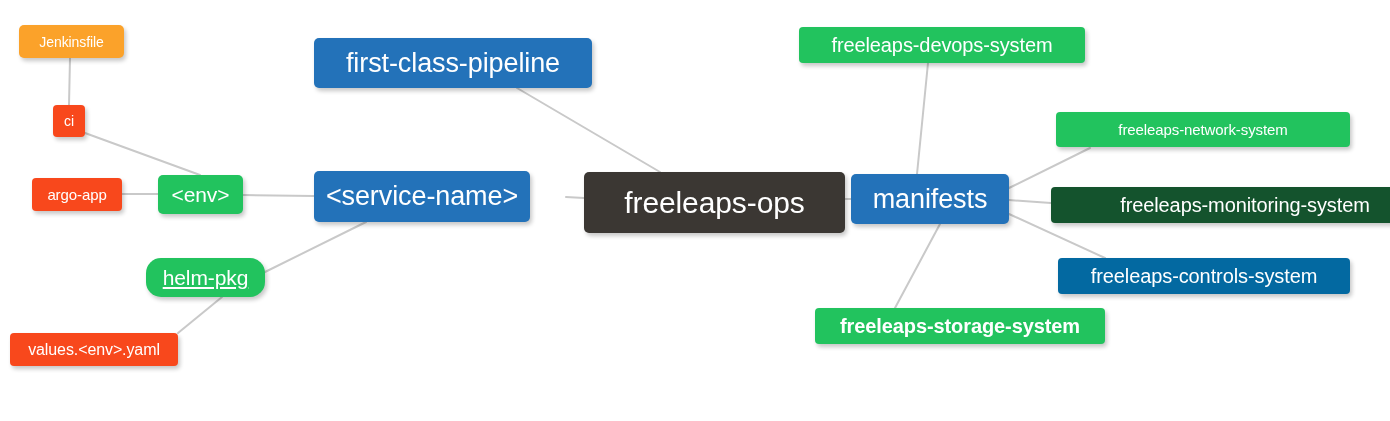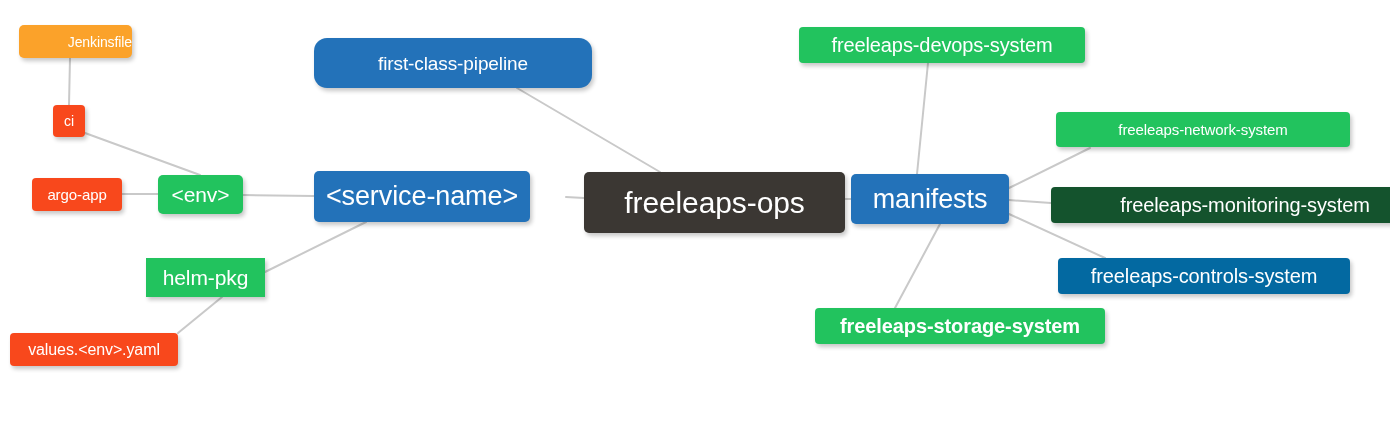--- a/index.html
+++ b/index.html
@@ -59,39 +59,39 @@
       <line x1="566" y1="197" x2="584" y2="198" stroke="#c9c9c9" stroke-width="2" stroke-linecap="round"></line>
       <line x1="517" y1="88" x2="660" y2="172" stroke="#c9c9c9" stroke-width="2" stroke-linecap="round"></line>
       <line x1="845" y1="199" x2="851" y2="199" stroke="#c9c9c9" stroke-width="2" stroke-linecap="round"></line>
       <line x1="917" y1="174" x2="928" y2="63" stroke="#c9c9c9" stroke-width="2" stroke-linecap="round"></line>
       <line x1="1009" y1="188" x2="1090" y2="148" stroke="#c9c9c9" stroke-width="2" stroke-linecap="round"></line>
       <line x1="1009" y1="200" x2="1051" y2="203" stroke="#c9c9c9" stroke-width="2" stroke-linecap="round"></line>
       <line x1="1009" y1="214" x2="1105" y2="258" stroke="#c9c9c9" stroke-width="2" stroke-linecap="round"></line>
       <line x1="940" y1="224" x2="895" y2="308" stroke="#c9c9c9" stroke-width="2" stroke-linecap="round"></line>
     </svg>
   <div id="node-layer">
-      <div class="node" style="left: 19px; top: 25px; width: 113px; height: 33px; background: rgb(251, 162, 42); font-size: 14px; border-radius: 5px; justify-content: flex-end;">
+      <div class="node" style="left: 19px; top: 25px; width: 105px; height: 33px; background: rgb(251, 162, 42); font-size: 14px; border-radius: 5px;">
         <span class="node-label">Jenkinsfile</span>
       </div>
       <div class="node" style="left: 53px; top: 105px; width: 32px; height: 32px; background: rgb(248, 72, 28); font-size: 14px; border-radius: 4px;">
         <span class="node-label">ci</span>
       </div>
       <div class="node" style="left: 32px; top: 178px; width: 90px; height: 33px; background: rgb(248, 72, 28); font-size: 15px; border-radius: 4px;">
         <span class="node-label">argo-app</span>
       </div>
       <div class="node" style="left: 158px; top: 175px; width: 85px; height: 39px; background: rgb(34, 195, 94); font-size: 21px; border-radius: 5px;">
         <span class="node-label">&lt;env&gt;</span>
       </div>
-      <div class="node" style="left: 146px; top: 258px; width: 119px; height: 39px; background: rgb(34, 195, 94); font-size: 21px; border-radius: 0;">
+      <div class="node" style="left: 146px; top: 258px; width: 119px; height: 39px; background: rgb(34, 195, 94); font-size: 21px; border-radius: 15px; text-decoration: underline;">
         <span class="node-label">helm-pkg</span>
       </div>
       <div class="node" style="left: 10px; top: 333px; width: 168px; height: 33px; background: rgb(248, 72, 28); font-size: 16px; border-radius: 4px;">
         <span class="node-label">values.&lt;env&gt;.yaml</span>
       </div>
-      <div class="node" style="left: 314px; top: 38px; width: 278px; height: 50px; background: rgb(35, 114, 185); font-size: 19px; border-radius: 13px;">
+      <div class="node" style="left: 314px; top: 38px; width: 278px; height: 50px; background: rgb(35, 114, 185); font-size: 27px; border-radius: 5px;">
         <span class="node-label">first-class-pipeline</span>
       </div>
       <div class="node" style="left: 314px; top: 171px; width: 216px; height: 51px; background: rgb(35, 114, 185); font-size: 27px; border-radius: 5px;">
         <span class="node-label">&lt;service-name&gt;</span>
       </div>
       <div class="node" style="left: 584px; top: 172px; width: 261px; height: 61px; background: rgb(59, 55, 51); font-size: 30px; border-radius: 5px;">
         <span class="node-label">freeleaps-ops</span>
       </div>
       <div class="node" style="left: 851px; top: 174px; width: 158px; height: 50px; background: rgb(35, 114, 185); font-size: 27px; border-radius: 5px; text-align: right;">
         <span class="node-label">manifests</span>

